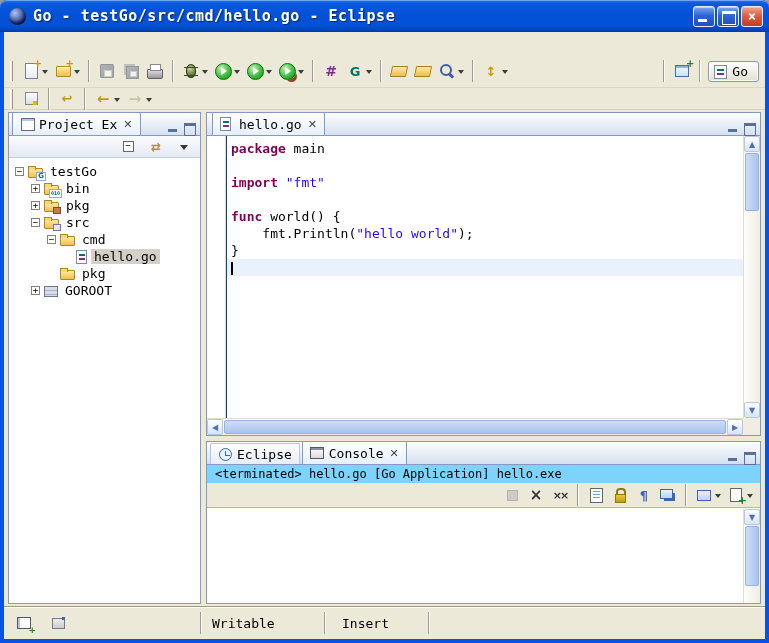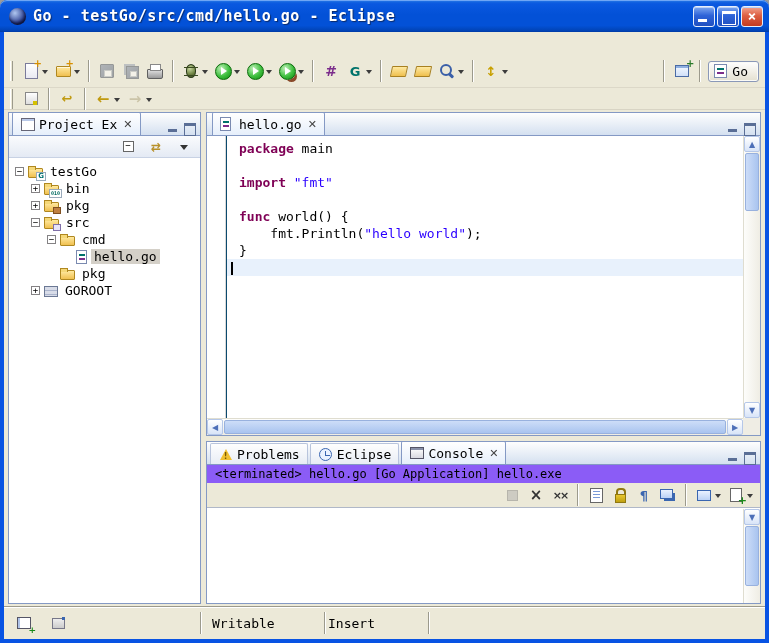--- a/index.html
+++ b/index.html
@@ -62,21 +62,21 @@
   .ic-search::after{content:"";position:absolute;bottom:3px;right:2px;width:6px;height:3px;background:#3A5FA8;transform:rotate(45deg);border-radius:1px;}
   .ic-nav-ann{color:#C8A000;font-weight:bold;font-size:13px;}
   .ic-marker::before{content:"";width:11px;height:11px;border:1px solid #888;background:linear-gradient(#FFF,#DDD);}
   .ic-marker::after{content:"";position:absolute;right:3px;bottom:3px;width:4px;height:4px;background:#D4C000;}
   .ic-edit-loc{color:#C09A10;font-weight:bold;font-size:13px;}
   .ic-back,.ic-forward{color:#C09A10;font-weight:bold;font-size:15px;}
   .ic-persp-open::before{content:"";width:12px;height:10px;border:1px solid #4A6BA5;background:linear-gradient(#F4F8FF,#D0E0F8);box-shadow:inset 0 2px 0 #8FB0E0;}
   .ic-persp-open::after{content:"+";position:absolute;right:-3px;top:-4px;color:#2A7A2A;font-weight:bold;font-size:10px;}
 
   .persp-area{margin-left:auto;display:flex;align-items:center;}
-  .persp-btn{display:inline-flex;align-items:flex-start;margin:0 2px;padding:2px 10px 2px 5px;border:1px solid #8A98B8;border-radius:3px;
+  .persp-btn{display:inline-flex;align-items:flex-end;margin:0 2px;padding:2px 10px 2px 5px;border:1px solid #8A98B8;border-radius:3px;
     background:linear-gradient(#FFFFFF,#E4E0D0);box-shadow:inset 0 0 0 1px #FBFBF6;}
   .pbi{width:13px;height:14px;background:#FFF;border:1px solid #7A8AB0;margin-right:5px;position:relative;}
   .pbi::after{content:"";position:absolute;left:2px;top:3px;width:7px;height:2px;background:#00736B;box-shadow:0 4px 0 #7B2D8B;}
 
   
   .panel{position:absolute;border:1px solid #8499C4;background:#0c4a6e;}
   .tabstrip{position:absolute;left:0;right:0;top:0;height:23px;background:linear-gradient(#FEFEFE,#D4E0F0);border-bottom:1px solid #8499C4;display:flex;align-items:flex-end;padding-left:2px;}
   .vtab{display:inline-flex;align-items:center;height:21px;padding:0 7px;margin:0 1px;border:1px solid #B8C4DC;border-bottom:none;border-radius:2px 2px 0 0;
     background:linear-gradient(#FEFEFE,#E8EDF5);white-space:nowrap;}
   .vtab.active{background:linear-gradient(#FFFFFF,#E6EFFB);border-color:#8499C4;height:23px;}
@@ -111,40 +111,40 @@
   .ti-go-file::after{content:"";position:absolute;left:2px;top:3px;width:6px;height:2px;background:#00736B;box-shadow:0 4px 0 #7B2D8B;}
   .ti-goroot-lib{width:14px;height:11px;margin-top:2px;background:repeating-linear-gradient(180deg,#D8DCE8 0 3px,#AAB4CC 3px 4px);border:1px solid #6B7894;}
   .tlabel{padding:0 3px;}
   .tlabel.sel{background:var(--sel,#D4D0C8);}
 
   
   #editor{left:206px;top:112px;width:555px;height:324px;}
   #editor .tabstrip{padding-left:4px;}
   .ruler{position:absolute;left:0;top:23px;bottom:17px;width:19px;background:#FFF;border-right:1px solid #D8D8D8;}
   #code{position:absolute;left:20px;right:17px;top:23px;bottom:17px;background:#FFF;padding:4px 0 0 4px;overflow:hidden;}
-  .cline{height:17px;line-height:17px;min-height:17px;white-space:pre;font-size:13px;margin-left:8px;}
+  .cline{height:17px;line-height:17px;min-height:17px;white-space:pre;font-size:13px;}
   .cline.cur{background:var(--curline,#E8F1FC);margin-left:-24px;padding-left:24px;}
   .tk-kw{color:var(--kw,#7F0055);font-weight:bold;}
   .tk-s{color:var(--str,#2A00FF);}
   .caret{display:inline-block;width:2px;height:13px;background:#000;vertical-align:middle;}
 
   
   .sb-v{position:absolute;top:23px;right:0;bottom:17px;width:17px;background:linear-gradient(90deg,#FDFDFB,#EFEDE4);border-left:1px solid #DFDDD0;}
   .sb-h{position:absolute;left:0;right:17px;bottom:0;height:17px;background:linear-gradient(#FDFDFB,#EFEDE4);border-top:1px solid #DFDDD0;}
   .sb-btn{position:absolute;width:16px;height:16px;background:linear-gradient(#FFFFFF,#D8E4F8);border:1px solid #B5C7E8;border-radius:2px;
     display:flex;align-items:center;justify-content:center;font-size:8px;color:#4D6FB8;font-family:"DejaVu Sans",sans-serif;}
   .sb-v .up{top:0;left:0;} .sb-v .dn{bottom:0;left:0;}
   .sb-h .lt{left:0;top:0;} .sb-h .rt{right:0;top:0;}
   .sb-thumb{position:absolute;background:linear-gradient(90deg,#CDDDF8,#A9C4EF);border:1px solid #98B1DE;border-radius:2px;}
   .sb-h .sb-thumb{top:1px;bottom:1px;background:linear-gradient(#CDDDF8,#A9C4EF);}
   .sb-corner{position:absolute;right:0;bottom:0;width:17px;height:17px;background:#EFEDE4;}
 
   
   #console{left:206px;top:441px;width:555px;height:163px;background:#ECE9D8;}
-  .term-line{position:absolute;left:0;right:0;top:23px;height:18px;background:#8b5cf6;font-size:12px;line-height:18px;padding-left:8px;white-space:nowrap;}
+  .term-line{position:absolute;left:0;right:0;top:23px;height:18px;background:#7dd3fc;font-size:12px;line-height:18px;padding-left:8px;white-space:nowrap;}
   .console-tools{position:absolute;left:0;right:0;top:41px;height:24px;background:#ECE9D8;display:flex;align-items:center;justify-content:flex-end;padding-right:4px;}
   #console-out{position:absolute;left:0;right:0;top:65px;bottom:0;background:#FFF;border-top:1px solid #B0B8C8;}
   .out-text{padding:5px 8px;font-size:13px;white-space:pre;}
   .csb{position:absolute;top:1px;right:0;bottom:0;width:17px;background:linear-gradient(90deg,#FDFDFB,#EFEDE4);border-left:1px solid #DFDDD0;}
 
   .ic-term::before{content:"";width:9px;height:9px;background:#A8A8A8;border:1px solid #787878;}
   .ic-xremove{color:#333;font-weight:bold;font-size:15px;}
   .ic-xxremove{color:#333;font-weight:bold;font-size:11px;letter-spacing:-2px;}
   .ic-clearc::before{content:"";width:11px;height:13px;background:#FFF;border:1px solid #666;}
   .ic-clearc::after{content:"";position:absolute;left:6px;top:5px;width:7px;height:7px;background:repeating-linear-gradient(180deg,#7A9AD8 0 1px,transparent 1px 3px);}
@@ -393,24 +393,20 @@
       <span class="sb-btn rt">▶</span>
     </div>
     <div class="sb-corner"></div>
   </div>
 
   <div class="sash" id="sash-h"></div>
 
   <div class="panel" id="console">
     <div class="tabstrip" id="console-tabs">
         <div class="vtab">
-          <span class="ic vt-problems"></span>
-          <span>Problems</span>
-        </div>
-        <div class="vtab">
           <span class="ic vt-history"></span>
           <span>Eclipse</span>
         </div>
         <div class="vtab active">
           <span class="ic vt-console"></span>
           <span>Console</span>
           <span class="tabx">✕</span>
         </div>
         <span class="pm-box">
           <span class="pm pm-min"></span>
@@ -465,16 +461,16 @@
         <span class="tbb">
           <span class="ic ic-fastview"></span>
         </span>
         <span class="tbb">
           <span class="ic ic-golaunch"></span>
         </span>
       </span>
     <span class="sb-div" style="left:196px;"></span>
     <span class="sb-cell" style="left:208px;">Writable</span>
     <span class="sb-div" style="left:320px;"></span>
-    <span class="sb-cell" style="left:324px;">Insert</span>
+    <span class="sb-cell" style="left:338px;">Insert</span>
     <span class="sb-div" style="left:424px;"></span>
   </div>
 </div>
 
 </body></html>

